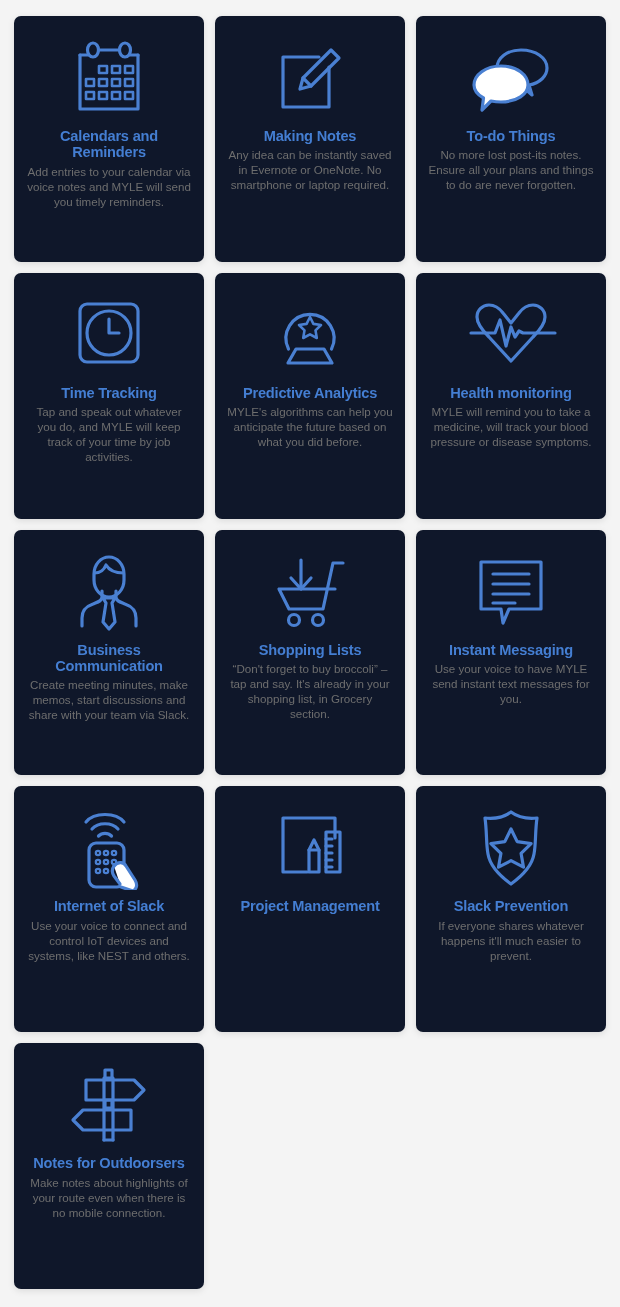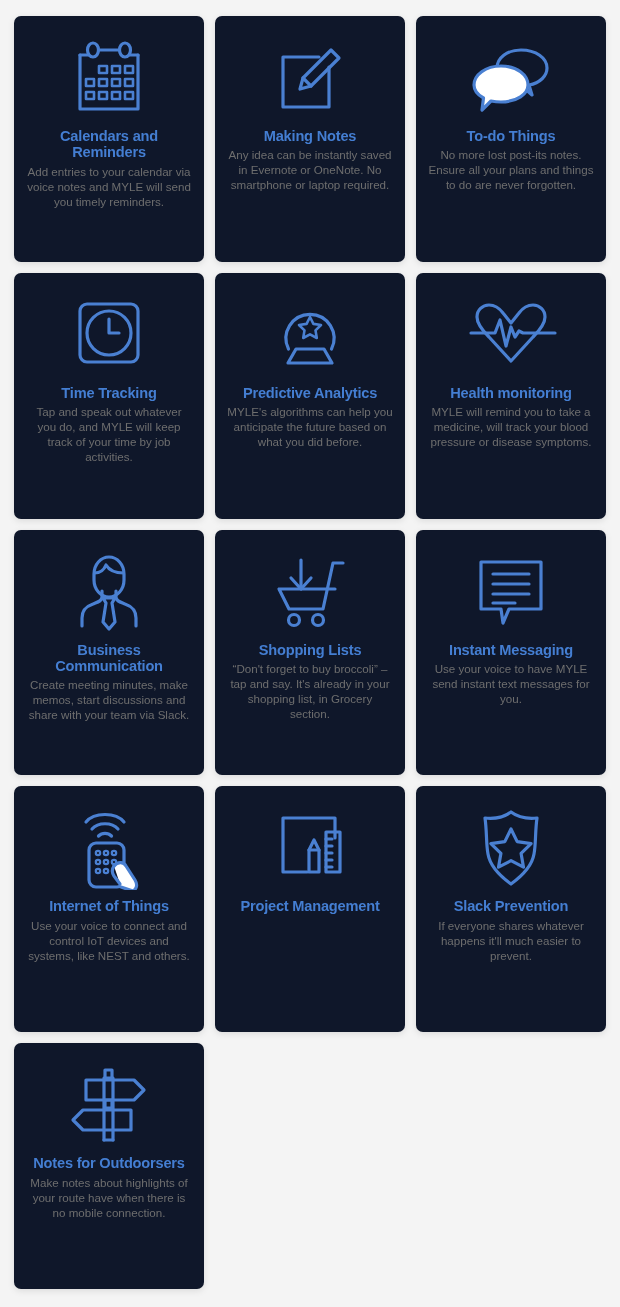--- a/index.html
+++ b/index.html
@@ -203,21 +203,21 @@
           <circle cx="45" cy="47" r="2.2" stroke-width="2.2"></circle>
         <circle cx="29" cy="56" r="2.2" stroke-width="2.2"></circle>
           <circle cx="37" cy="56" r="2.2" stroke-width="2.2"></circle>
           <circle cx="45" cy="56" r="2.2" stroke-width="2.2"></circle>
         <circle cx="29" cy="65" r="2.2" stroke-width="2.2"></circle>
           <circle cx="37" cy="65" r="2.2" stroke-width="2.2"></circle>
         <path d="M45 60 C49 55 55 56 57 60 l9 14 c3 5 1.5 9 -2 11 L52 81" fill="#ffffff"></path>
         <path d="M45 60 C43 63 43 67 45 70 l6 8"></path>
       </svg>
     </div>
-    <div class="card-title">Internet of Things</div>
+    <div class="card-title">Internet of Slack</div>
     <div class="card-desc">Use your voice to connect and control IoT devices and systems, like NEST and others.</div>
   </div>
 
 
   <div class="card">
     <div class="icon-wrap">
       <svg width="82" height="76" viewBox="0 0 82 76" fill="none" stroke="#4a80d2" stroke-width="3.2" stroke-linecap="round" stroke-linejoin="round">
         <path d="M66 28 V8 H14 v54 h24"></path>
         <path d="M40 40 l5 -10 5 10 v22 h-10 z"></path>
         <path d="M40 40 h10"></path>
@@ -249,16 +249,16 @@
         <rect x="40" y="4" width="7" height="8"></rect>
         <path d="M21 14 h48 l10 10 -10 10 H21 z"></path>
         <rect x="40" y="34" width="7" height="8"></rect>
         <path d="M66 44 H18 L8 54 l10 10 h48 z"></path>
         <path d="M39 12 v62"></path>
         <path d="M48 12 v62"></path>
         <path d="M39 74 h9"></path>
       </svg>
     </div>
     <div class="card-title">Notes for Outdoorsers</div>
-    <div class="card-desc">Make notes about highlights of your route have when there is no mobile connection.</div>
+    <div class="card-desc">Make notes about highlights of your route even when there is no mobile connection.</div>
   </div>
 
 </div>
 
 </body></html>

